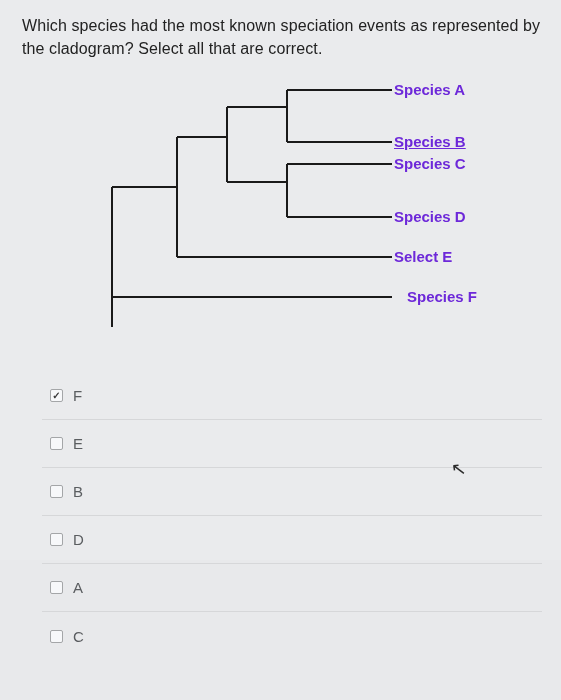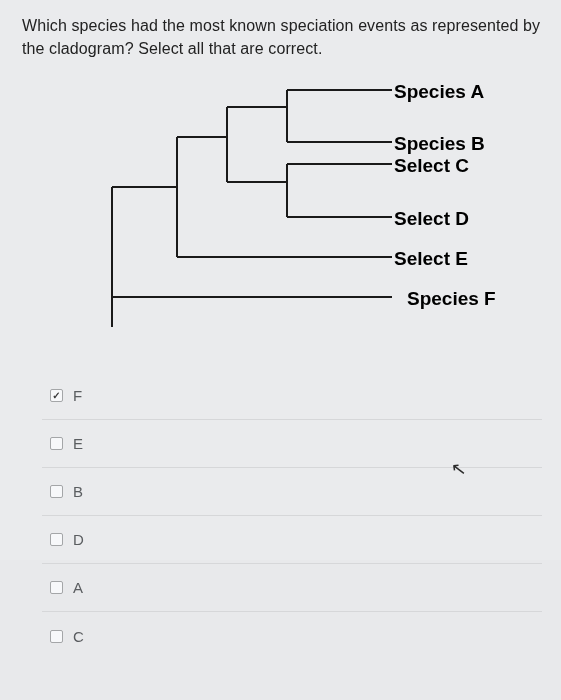--- a/index.html
+++ b/index.html
@@ -34,23 +34,23 @@
     margin-left: 40px;
     margin-bottom: 30px;
   }
   .diagram-area svg {
     position: absolute;
     left: 0;
     top: 0;
   }
   .species-label {
     position: absolute;
-    font-size: 19px;
+    font-size: 15px;
     font-weight: 700;
-    color: #000000;
+    color: #6d28d9;
     white-space: nowrap;
   }
   .options {
     margin-top: 10px;
     margin-left: 20px;
     width: 500px;
   }
   .option-row {
     display: flex;
     align-items: center;
@@ -128,23 +128,23 @@
         <line x1="165" y1="100" x2="225" y2="100"></line>
 
         <line x1="225" y1="82" x2="225" y2="135"></line>
 
         <line x1="225" y1="82" x2="330" y2="82"></line>
 
         <line x1="225" y1="135" x2="330" y2="135"></line>
       </g>
     </svg>
     <span class="species-label" style="left:332px; top:-1px;">Species A</span>
-    <span class="species-label" style="left:332px; top:51px;">Species B</span>
-    <span class="species-label" style="left:332px; top:73px;">Select C</span>
-    <span class="species-label" style="left:332px; top:126px;">Select D</span>
+    <span class="species-label" style="left:332px; top:51px;text-decoration:underline;">Species B</span>
+    <span class="species-label" style="left:332px; top:73px;">Species C</span>
+    <span class="species-label" style="left:332px; top:126px;">Species D</span>
     <span class="species-label" style="left:332px; top:166px;">Select E</span>
     <span class="species-label" style="left:332px; top:206px;margin-left:13px;">Species F</span>
   </div>
 
   <div class="options">
     <div class="option-row">
       <span class="cb checked"></span>
       <span class="opt-label">F</span>
     </div>
     <div class="option-row">

